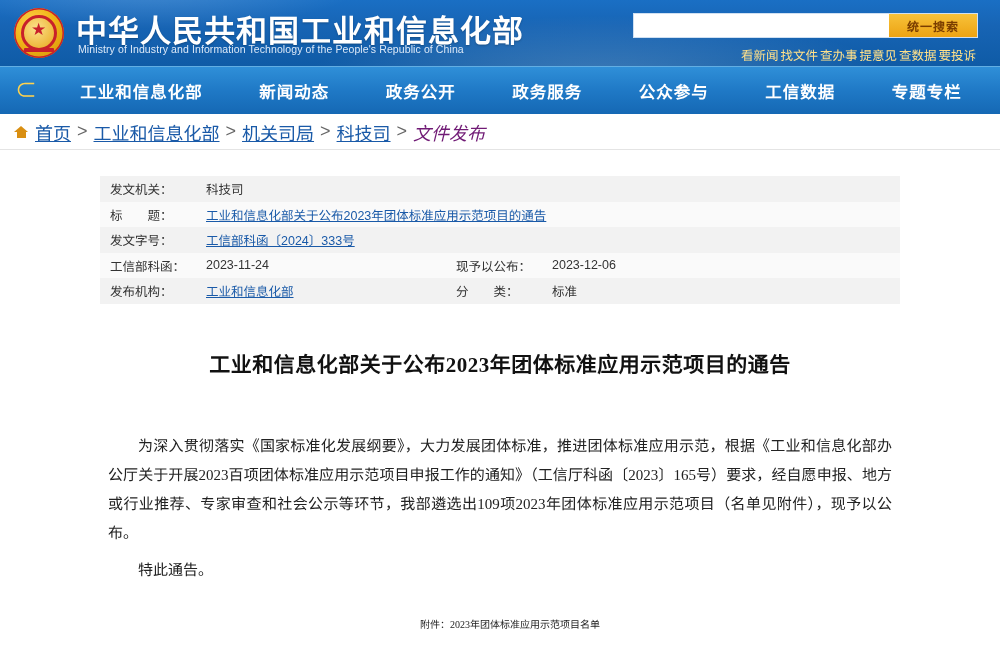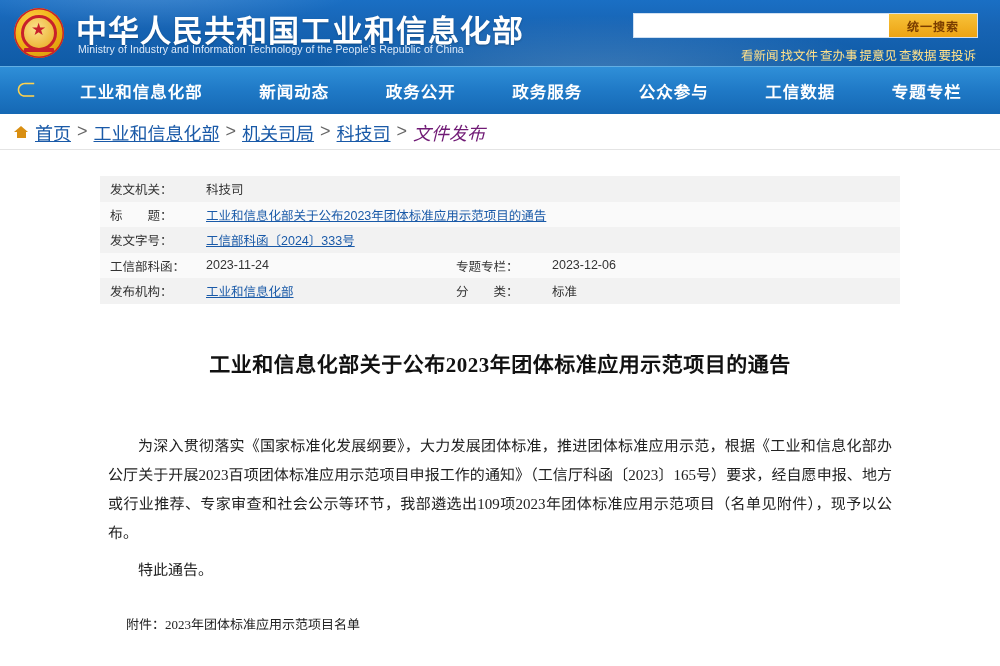--- a/index.html
+++ b/index.html
@@ -182,22 +182,23 @@
     margin-top: 54px;
     font-family: "Liberation Serif", "DejaVu Serif", serif;
     font-size: 15px; line-height: 29px; color: #222;
     text-align: justify;
     width: 800px;
   }
   .doc-body p { margin: 8px; text-indent: 2em; }
   .doc-attach {
     margin-top: 26px;
     font-family: "Liberation Serif", "DejaVu Serif", serif;
-    font-size: 13px; line-height: 28px; color: #222;
+    font-size: 10px; line-height: 28px; color: #222;
     text-indent: 2em;
+    text-align: center;
   }
   .doc-sign {
     margin-top: 30px;
     width: 800px;
     text-align: right;
     font-family: "Liberation Serif", "DejaVu Serif", serif;
     font-size: 15px; line-height: 25px; color: #222;
     padding-right: 2px;
   }
 </style>
@@ -274,21 +275,21 @@
       </tr>
       <tr>
         <td class="lbl">发文字号：</td>
         <td colspan="3">
           <a href="#">工信部科函〔2024〕333号</a>
         </td>
       </tr>
       <tr>
         <td class="lbl">工信部科函：</td>
         <td style="width:250px">2023-11-24</td>
-        <td class="lbl">专题专栏：</td>
+        <td class="lbl">现予以公布：</td>
         <td>2023-12-06</td>
       </tr>
       <tr>
         <td class="lbl">发布机构：</td>
         <td>
           <a href="#">工业和信息化部</a>
         </td>
         <td class="lbl">分　　类：</td>
         <td>标准</td>
       </tr>

